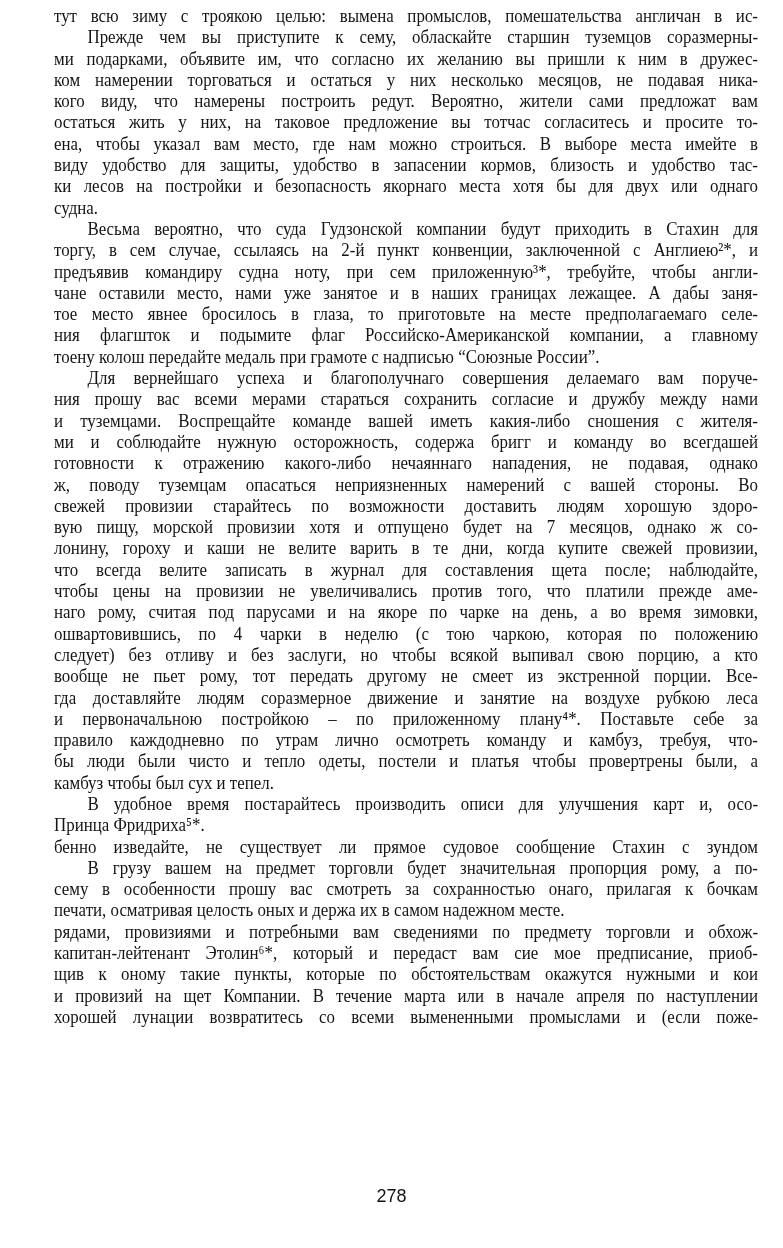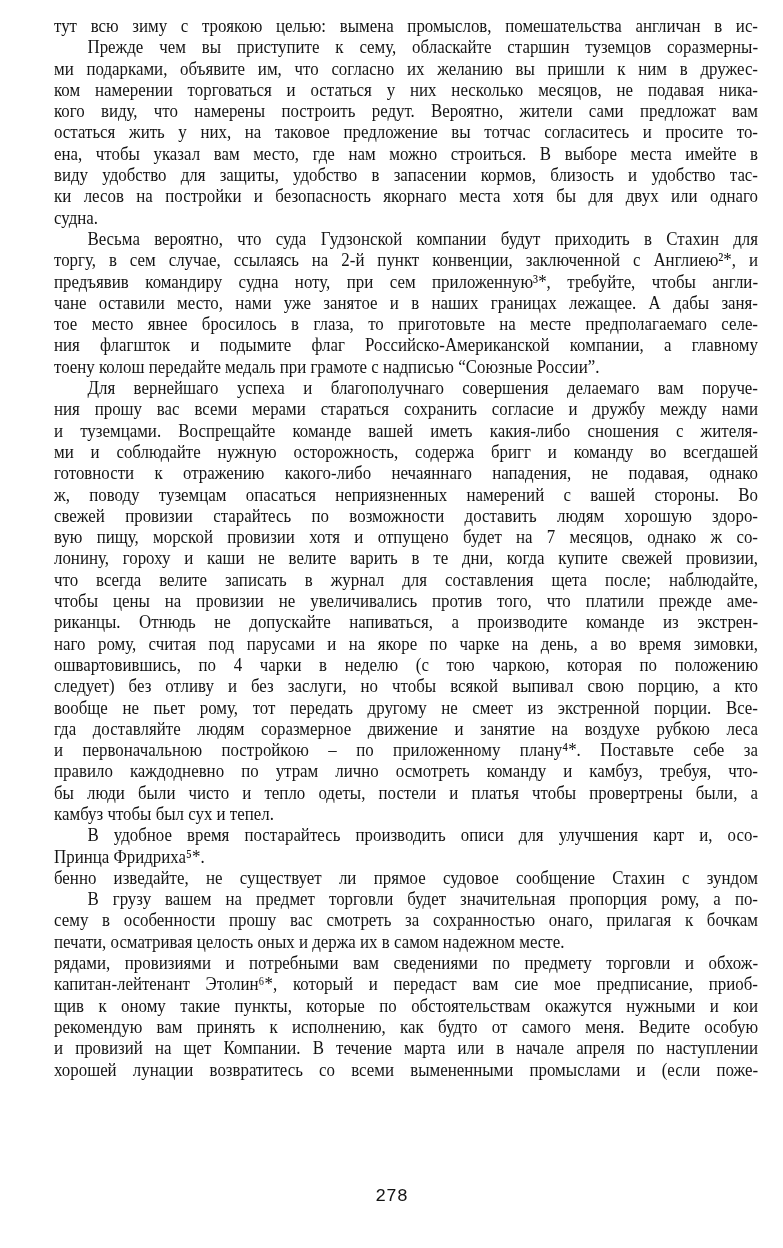--- a/index.html
+++ b/index.html
@@ -10,21 +10,21 @@
     body {
       width: 783px;
       height: 1248px;
       position: relative;
       overflow: hidden;
       color: #141414;
     }
     .page-body {
       position: absolute;
       left: 54px;
-      top: 15px;
+      top: 5px;
       width: 704px;
     }
     .line {
       display: block;
       height: 21.3px;
       line-height: 21.3px;
       white-space: nowrap;
       overflow: visible;
       position: relative;
     }
@@ -47,21 +47,21 @@
     .line.indent .line-inner {
       padding-left: 38px;
       width: 762px;
     }
     .page-number {
       position: absolute;
       top: 1186px;
       left: 0;
       width: 783px;
       text-align: center;
-      font-family: Liberation Mono, monospace;
+      font-family: Liberation Sans, sans-serif;
       font-size: 18px;
       color: #141414;
     }
   </style>
 </head>
 <body>
 
 <div class="page-body" id="page-body">
     <div class="line">
       <span class="line-inner">тут всю зиму с троякою целью: вымена промыслов, помешательства англичан в ис-</span>
@@ -141,23 +141,20 @@
     <div class="line">
       <span class="line-inner">лонину, гороху и каши не велите варить в те дни, когда купите свежей провизии,</span>
     </div>
     <div class="line">
       <span class="line-inner">что всегда велите записать в журнал для составления щета после; наблюдайте,</span>
     </div>
     <div class="line">
       <span class="line-inner">чтобы цены на провизии не увеличивались против того, что платили прежде аме-</span>
     </div>
     <div class="line">
-      <span class="line-inner">риканцы. Отнюдь не допускайте напиваться, а производите команде из экстрен-</span>
-    </div>
-    <div class="line">
       <span class="line-inner">наго рому, считая под парусами и на якоре по чарке на день, а во время зимовки,</span>
     </div>
     <div class="line">
       <span class="line-inner">ошвартовившись, по 4 чарки в неделю (с тою чаркою, которая по положению</span>
     </div>
     <div class="line">
       <span class="line-inner">следует) без отливу и без заслуги, но чтобы всякой выпивал свою порцию, а кто</span>
     </div>
     <div class="line">
       <span class="line-inner">вообще не пьет рому, тот передать другому не смеет из экстренной порции. Все-</span>
@@ -196,23 +193,20 @@
       <span class="line-inner">печати, осматривая целость оных и держа их в самом надежном месте.</span>
     </div>
     <div class="line">
       <span class="line-inner">рядами, провизиями и потребными вам сведениями по предмету торговли и обхож-</span>
     </div>
     <div class="line">
       <span class="line-inner">капитан-лейтенант Этолин⁶*, который и передаст вам сие мое предписание, приоб-</span>
     </div>
     <div class="line">
       <span class="line-inner">щив к оному такие пункты, которые по обстоятельствам окажутся нужными и кои</span>
-    </div>
-    <div class="line">
-      <span class="line-inner">рекомендую вам принять к исполнению, как будто от самого меня. Ведите особую</span>
     </div>
     <div class="line">
       <span class="line-inner">и провизий на щет Компании. В течение марта или в начале апреля по наступлении</span>
     </div>
     <div class="line">
       <span class="line-inner">хорошей лунации возвратитесь со всеми вымененными промыслами и (если поже-</span>
     </div>
   </div>
 
 <div class="page-number">278</div>

